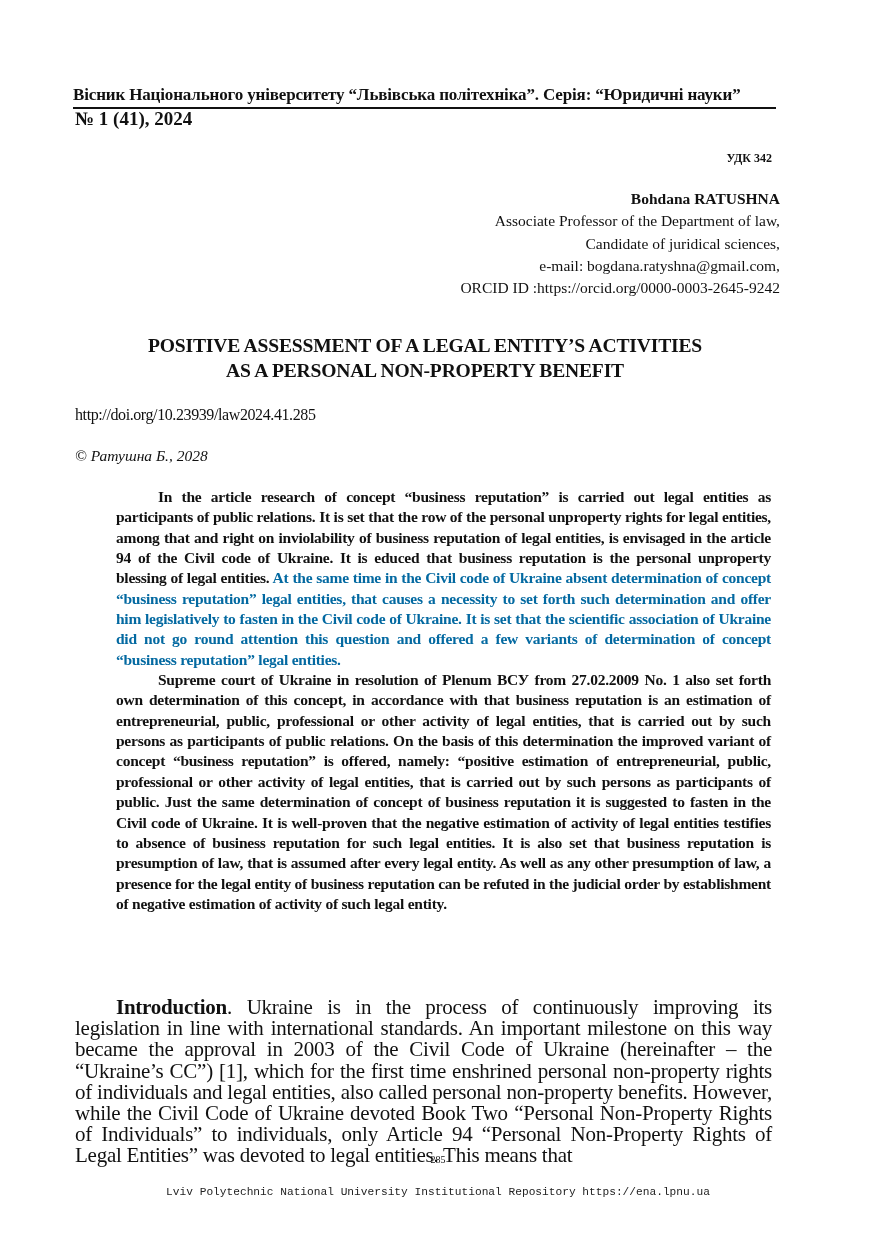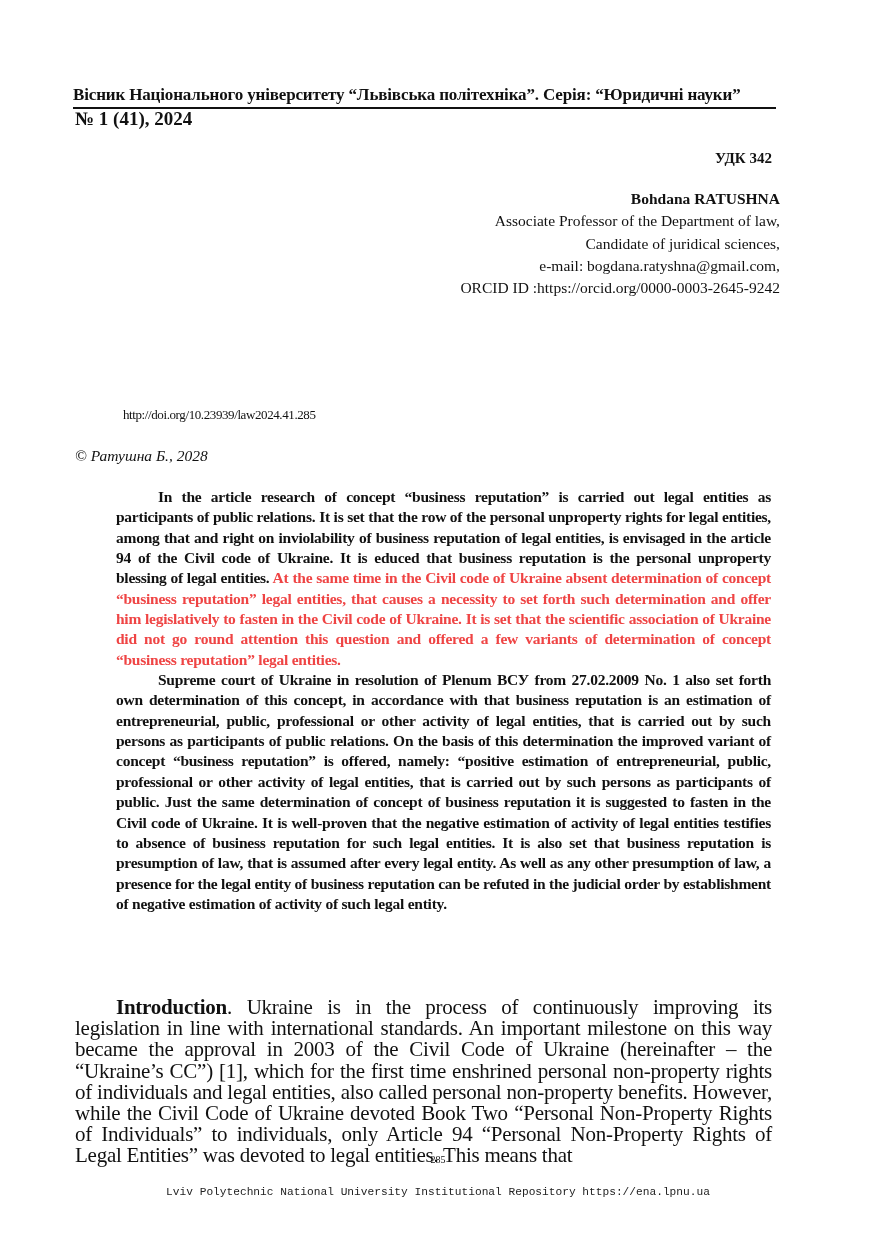--- a/index.html
+++ b/index.html
@@ -46,21 +46,21 @@
       top: 108px;
       font-weight: bold;
       font-size: 19px;
       line-height: 22px;
     }
     .udc {
       position: absolute;
       right: 104px;
       top: 148px;
       font-weight: bold;
-      font-size: 15px;
+      font-size: 12px;
       line-height: 20px;
     }
     .author-block {
       position: absolute;
       right: 96px;
       top: 188px;
       text-align: right;
       font-size: 15.5px;
       line-height: 22.3px;
     }
@@ -73,25 +73,24 @@
       text-align: center;
       font-weight: bold;
       font-size: 19.6px;
       line-height: 25px;
       letter-spacing: -0.2px;
     }
     .doi {
       position: absolute;
       left: 75px;
       top: 405px;
-      font-size: 13px;
+      font-size: 16px;
       line-height: 20px;
       letter-spacing: -0.4px;
       color: #111;
-      margin-left: 48px;
     }
     .copyright {
       position: absolute;
       left: 75px;
       top: 446px;
       font-style: italic;
       font-size: 15.5px;
       line-height: 20px;
     }
     .abstract {
@@ -102,21 +101,21 @@
       font-size: 15.5px;
       line-height: 20.35px;
       text-align: justify;
       font-weight: bold;
       letter-spacing: -0.25px;
     }
     .abstract p {
       margin: 0;
       text-indent: 42px;
     }
-    .abstract .semi { font-weight: bold; color: #ef4444; }
+    .abstract .semi { font-weight: bold; color: #0369a1; }
     .body-text {
       position: absolute;
       left: 75px;
       width: 697px;
       top: 997px;
       font-size: 21px;
       line-height: 21.2px;
       text-align: justify;
       letter-spacing: -0.25px;
     }
@@ -158,20 +157,24 @@
   <div class="udc">УДК 342</div>
 
   <div class="author-block">
     <div class="author-name">Bohdana RATUSHNA</div>
     <div>Associate Professor of the Department of law,</div>
     <div>Candidate of juridical sciences,</div>
     <div>e-mail: bogdana.ratyshna@gmail.com,</div>
     <div>ORCID ID :https://orcid.org/0000-0003-2645-9242</div>
   </div>
 
+  <div class="title">
+    <div>POSITIVE ASSESSMENT OF A LEGAL ENTITY’S ACTIVITIES</div>
+    <div>AS A PERSONAL NON-PROPERTY BENEFIT</div>
+  </div>
 
   <div class="doi">http://doi.org/10.23939/law2024.41.285</div>
 
   <div class="copyright">© Ратушна Б., 2028</div>
 
   <div class="abstract">
     <p><span>In the article research of concept “business reputation” is carried out legal entities as participants of public relations. It is set that the row of the personal unproperty rights for legal entities, among that and right on inviolability of business reputation of legal entities, is envisaged in the article 94 of the Civil code of Ukraine. It is educed that business reputation is the personal unproperty blessing of legal entities.</span><span class="semi"> At the same time in the Civil code of Ukraine absent determination of concept “business reputation” legal entities, that causes a necessity to set forth such determination and offer him legislatively to fasten in the Civil code of Ukraine. It is set that the scientific association of Ukraine did not go round attention this question and offered a few variants of determination of concept “business reputation” legal entities.</span></p>
     <p>Supreme court of Ukraine in resolution of Plenum ВСУ from 27.02.2009 No. 1 also set forth own determination of this concept, in accordance with that business reputation is an estimation of entrepreneurial, public, professional or other activity of legal entities, that is carried out by such persons as participants of public relations. On the basis of this deter­mination the improved variant of concept “business reputation” is offered, namely: “positive estimation of entrepreneurial, public, professional or other activity of legal entities, that is carried out by such persons as participants of public. Just the same determination of concept of business reputation it is suggested to fasten in the Civil code of Ukraine. It is well-proven that the negative estimation of activity of legal entities testifies to absence of business reputation for such legal entities. It is also set that business reputation is presumption of law, that is assumed after every legal entity. As well as any other presumption of law, a presence for the legal entity of business reputation can be refuted in the judicial order by establishment of negative estimation of activity of such legal entity.</p>
   </div>
 

